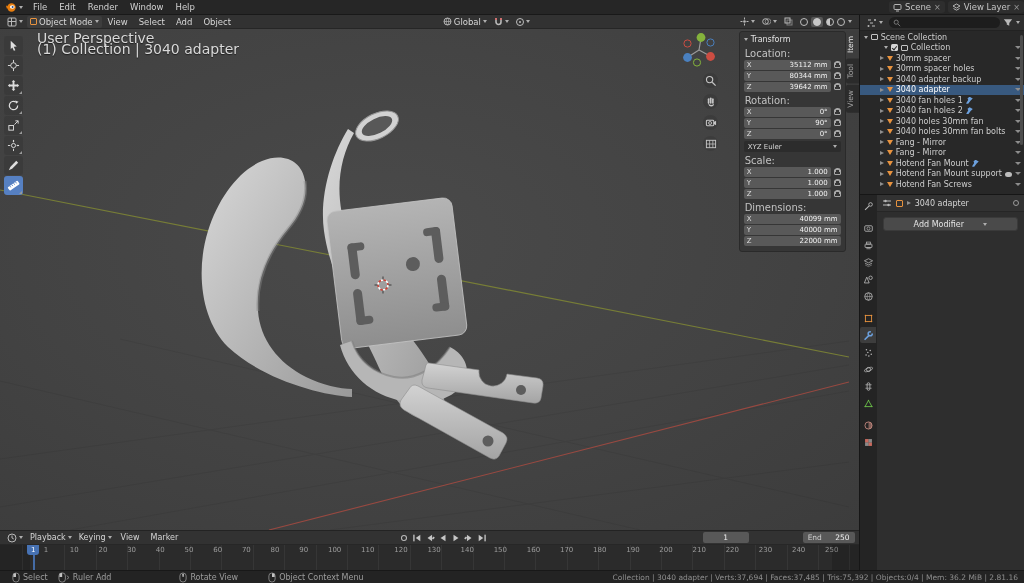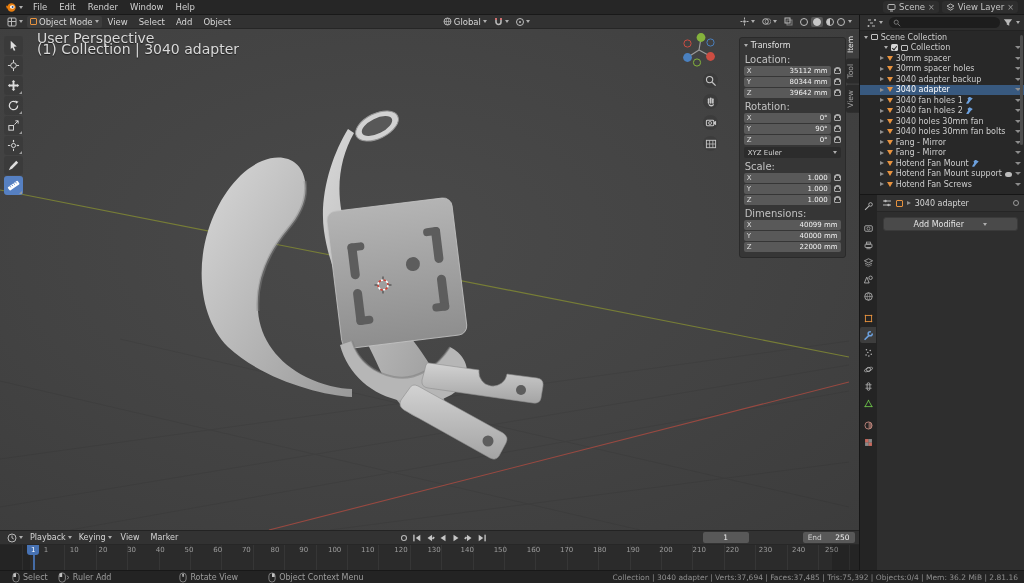--- a/index.html
+++ b/index.html
@@ -8,21 +8,21 @@
   .app{position:relative;width:1024px;height:583px;display:flex;flex-direction:column;}
 
   
   .topbar{height:15px;background:#262626;display:flex;align-items:center;font-size:8.5px;border-bottom:1px solid #191919;flex:0 0 auto;}
   .logo-wrap{display:flex;align-items:center;padding:0 4px 0 5px;gap:2px;}
   .menu-item{padding:0 6px;color:#d2d2d2;line-height:15px;}
   .ws-tabs{display:flex;margin-left:6px;height:15px;}
   .ws-tab{padding:0 7px;line-height:15px;color:#8f8f8f;border-right:1px solid #1e1e1e;border-radius:3px 3px 0 0;white-space:nowrap;}
   .ws-tab.active{background:#3f3f3f;color:#e9e9e9;}
   .ws-plus{padding:0 6px;color:#9a9a9a;line-height:15px;}
-  .top-right{margin-left:auto;display:flex;align-items:center;gap:3px;padding-right:6px;color:#c5c5c5;}
+  .top-right{margin-left:auto;display:flex;align-items:center;gap:3px;color:#c5c5c5;}
   .top-widget{display:flex;align-items:center;gap:3px;background:#2e2e2e;border-radius:3px;padding:1px 4px;}
   .x-btn{color:#9a9a9a;font-size:8px;}
 
   
   .main{flex:1;display:flex;min-height:0;}
   .work-left{width:955px;display:flex;flex-direction:column;min-height:0;}
   .work-right{flex:1;display:flex;flex-direction:column;border-left:1px solid #161616;background:#2d2d2d;min-height:0;}
 
   
   .vp-header{height:14px;background:#323232;display:flex;align-items:center;font-size:8.5px;gap:1px;padding:0 4px;border-bottom:1px solid #262626;flex:0 0 auto;}
@@ -45,21 +45,21 @@
   .vp-overlay-text{position:absolute;left:37px;top:4px;color:#d9d9d9;font-size:14px;text-shadow:0 1px 1px rgba(0,0,0,.55);line-height:11px;pointer-events:none;}
   .toolbar{position:absolute;left:4px;top:7px;display:flex;flex-direction:column;gap:1px;}
   .tool-btn{width:19px;height:19px;background:rgba(58,58,58,.85);border-radius:3px;display:flex;align-items:center;justify-content:center;position:relative;}
   .tool-btn.active{background:#5680c2;}
   .tool-btn.has-sub::after{content:'';position:absolute;right:1.5px;bottom:1.5px;width:0;height:0;border-left:3px solid transparent;border-bottom:3px solid #9a9a9a;}
   .nav-gizmo{position:absolute;left:680px;top:2px;}
   .view-icons{position:absolute;left:703px;top:44px;display:flex;flex-direction:column;gap:6px;}
   .vicon{width:15px;height:15px;display:flex;align-items:center;justify-content:center;border-radius:50%;background:rgba(40,40,40,.25);}
 
   
-  .npanel{position:absolute;top:8px;right:13px;width:107px;background:rgba(54,54,54,.96);border:1px solid #2a2a2a;border-radius:3px;padding:2px 4px 4px 4px;}
+  .npanel{position:absolute;top:2px;right:13px;width:107px;background:rgba(54,54,54,.96);border:1px solid #2a2a2a;border-radius:3px;padding:2px 4px 4px 4px;}
   .np-title-row{display:flex;align-items:center;gap:3px;height:11px;}
   .np-title{font-size:8px;color:#e2e2e2;}
   .np-label{font-size:10px;color:#c2c2c2;margin:3px 0 1px 1px;}
   .np-row{display:flex;align-items:center;gap:3px;margin-bottom:1px;}
   .np-field{flex:1;display:flex;justify-content:space-between;align-items:center;background:#595959;border-radius:2px;padding:0 3px;height:10px;font-size:7px;color:#f2f2f2;}
   .np-field .ax{color:#dedede;}
   .np-lock{width:7px;height:6px;position:relative;display:inline-block;}
   .np-lock::after{content:'';position:absolute;left:0.5px;bottom:0;width:5px;height:4px;border:1px solid #a8a8a8;border-radius:1px;}
   .np-lock::before{content:'';position:absolute;left:1.5px;top:-1px;width:3px;height:3px;border:1px solid #a8a8a8;border-bottom:none;border-radius:2px 2px 0 0;}
   .np-drop{display:flex;justify-content:space-between;align-items:center;background:#2c2c2c;border-radius:2px;height:11px;padding:0 4px;font-size:7px;color:#d6d6d6;margin:2px 0;}

